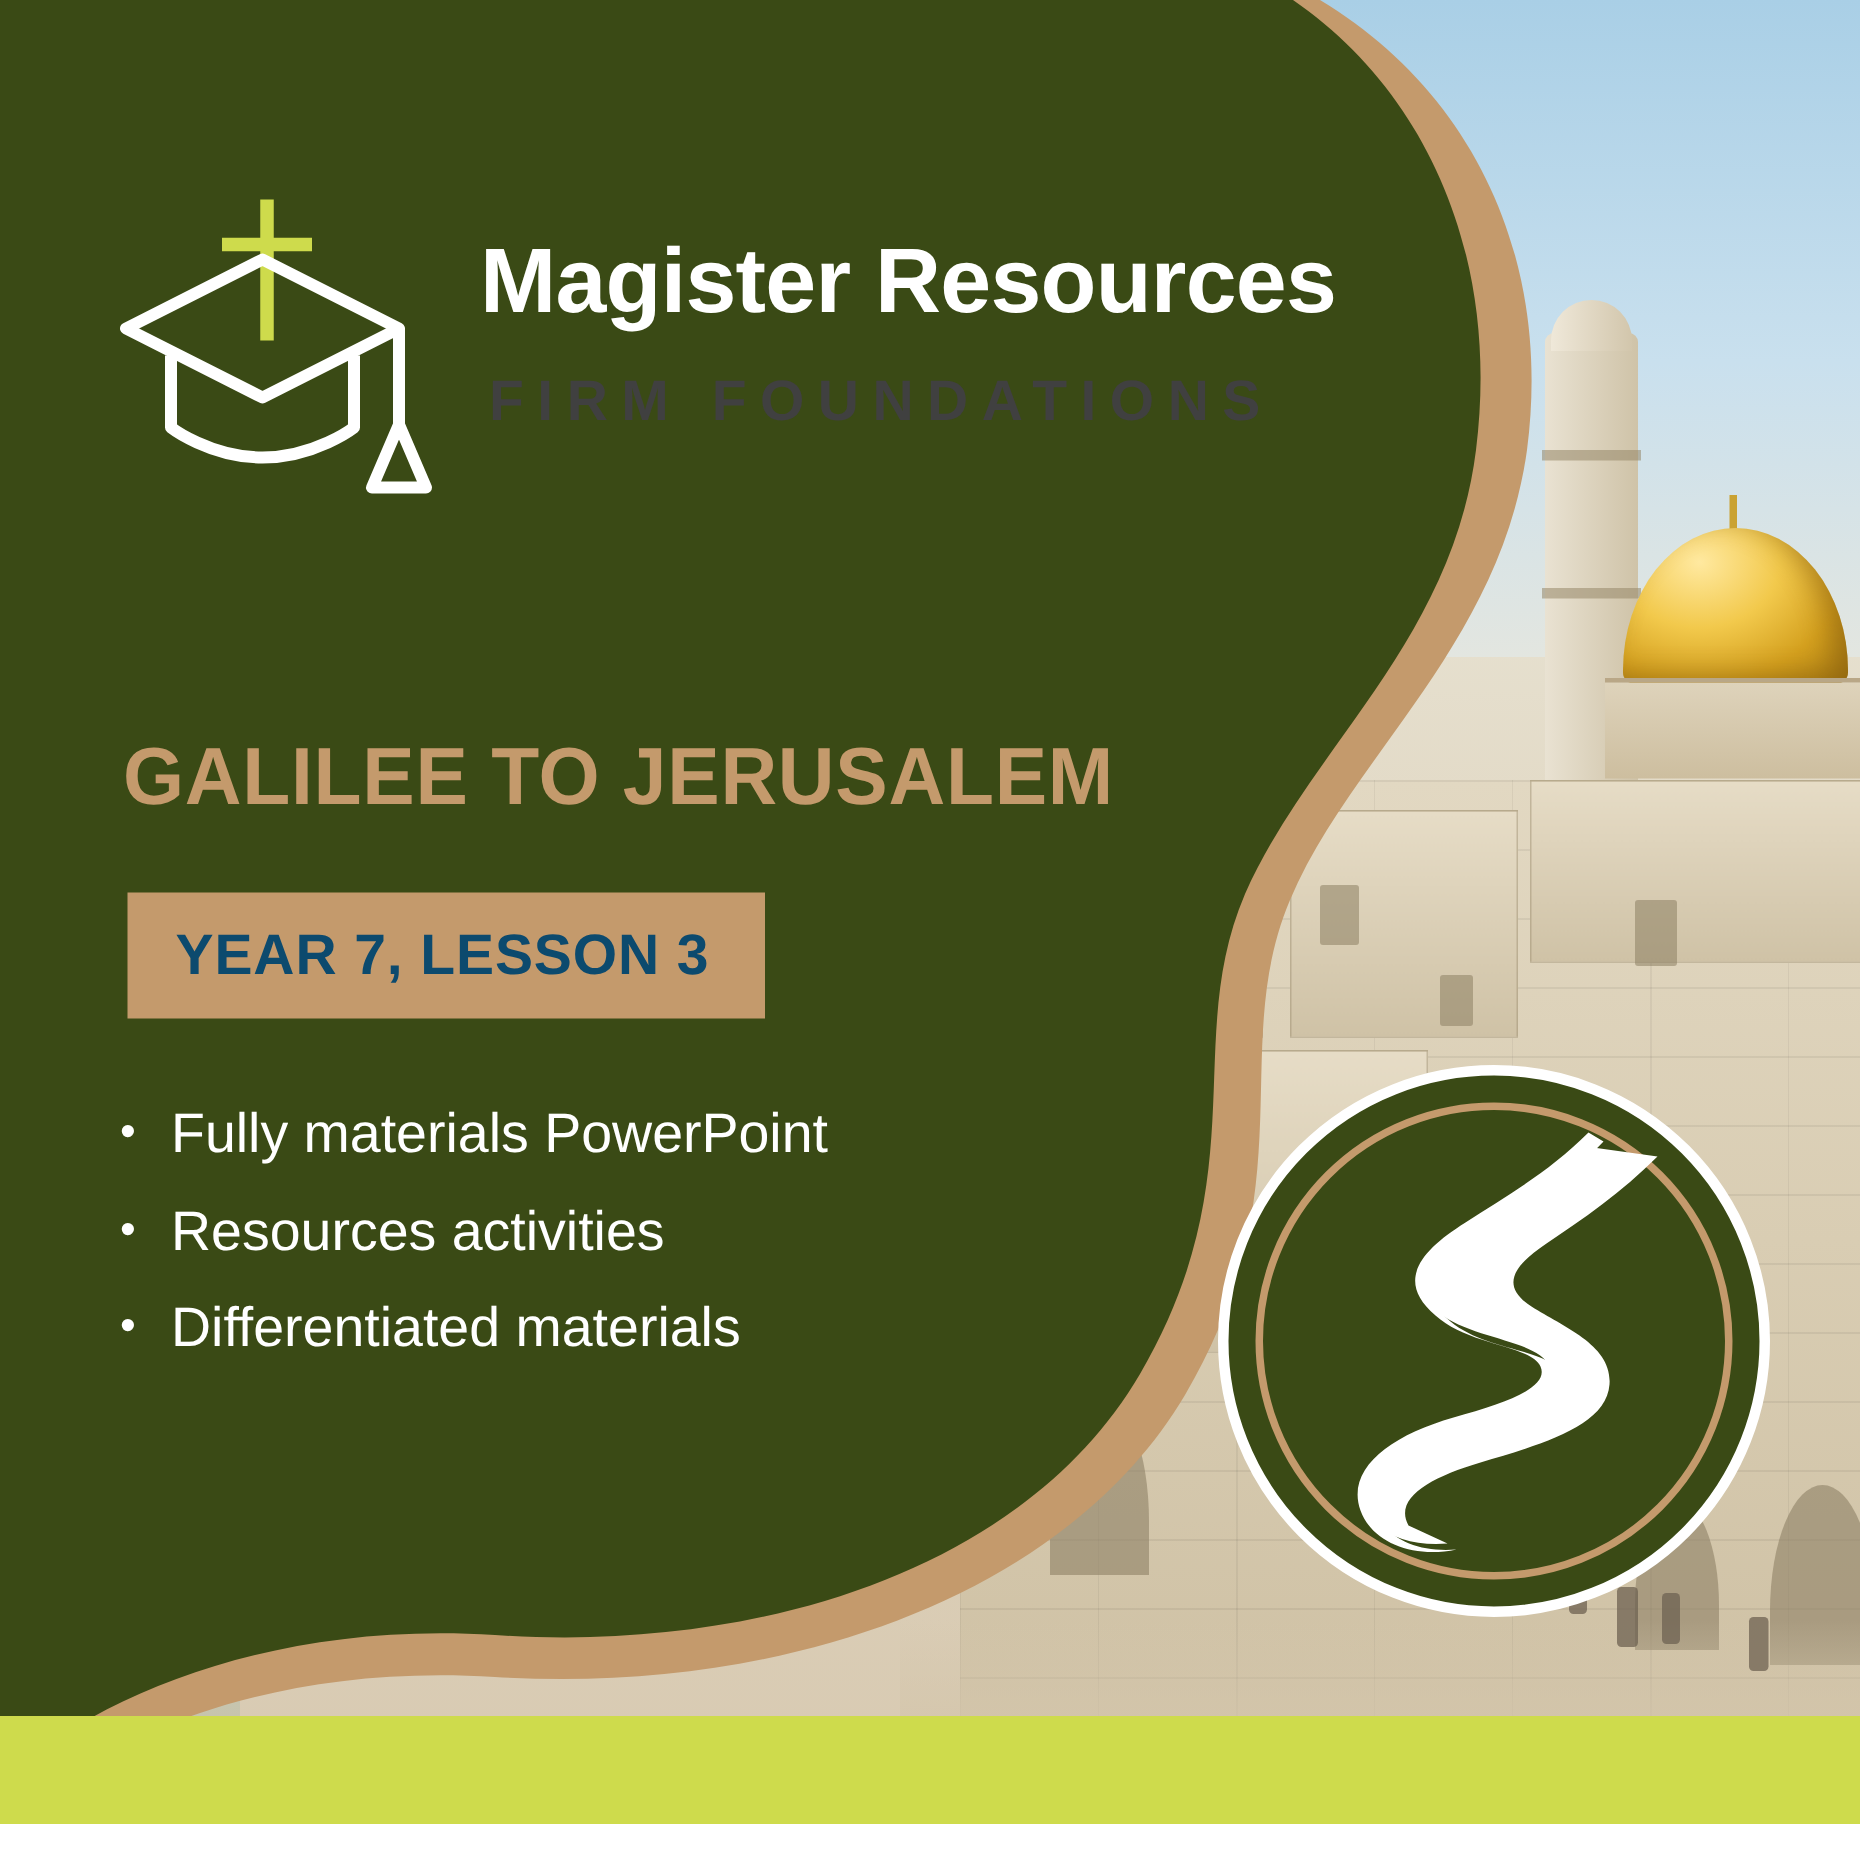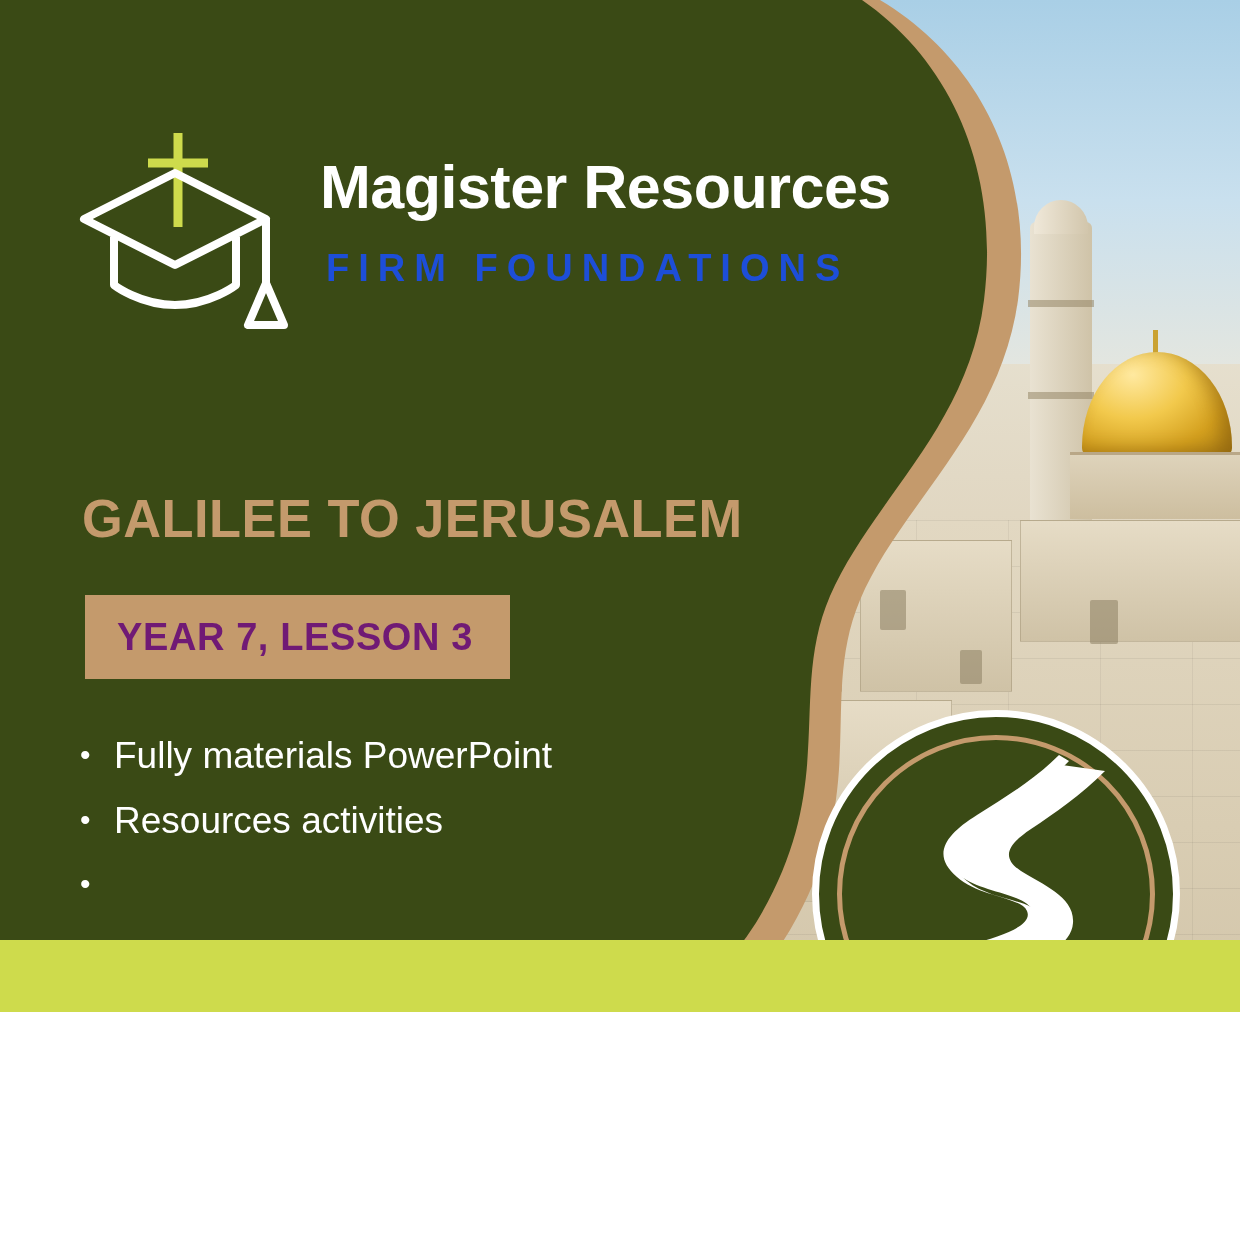--- a/index.html
+++ b/index.html
@@ -3,21 +3,21 @@
 <meta charset="utf-8">
 <style>
   html, body {
     margin: 0;
     padding: 0;
     background: #ffffff;
   }
   .canvas {
     position: relative;
     width: 1240px;
-    height: 1012px;
+    height: 1216px;
     overflow: hidden;
     font-family: "Liberation Sans", sans-serif;
     background: #cfe3ef;
   }
 
   
   .photo {
     position: absolute;
     inset: 0;
     background:
@@ -146,21 +146,21 @@
     color: #ffffff;
     letter-spacing: -0.5px;
     white-space: nowrap;
     font-family: "Liberation Sans", sans-serif;
   }
   .brand-sub {
     position: absolute;
     left: 326px; top: 247px;
     font-size: 38px;
     font-weight: bold;
-    color: #1d4ed8;
+    color: #404040;
     letter-spacing: 9px;
     white-space: nowrap;
   }
 
   
   .lesson-title {
     position: absolute;
     left: 82px; top: 487px;
     font-size: 54px;
     font-weight: bold;
@@ -175,21 +175,21 @@
     left: 85px; top: 595px;
     width: 425px; height: 84px;
     background: #c49a6c;
     display: flex;
     align-items: center;
   }
   .year-badge span {
     margin-left: 32px;
     font-size: 38px;
     font-weight: bold;
-    color: #701a75;
+    color: #0c4a6e;
     letter-spacing: 0.6px;
   }
   .bullets {
     position: absolute;
     left: 80px; top: 735px;
     width: 620px;
     color: #ffffff;
   }
   .bullet {
     display: flex;
@@ -305,20 +305,21 @@
     <div class="bullet">
       <span class="dot">•</span>
       <span>Fully materials PowerPoint</span>
     </div>
     <div class="bullet">
       <span class="dot">•</span>
       <span>Resources activities</span>
     </div>
     <div class="bullet">
       <span class="dot">•</span>
+      <span>Differentiated materials</span>
     </div>
   </div>
 
   <div class="medallion">
     <div class="medallion-inner-ring"></div>
     <svg class="river-svg" width="354" height="354" viewBox="0 0 354 354" xmlns="http://www.w3.org/2000/svg">
       <path d="M243,48 C212,78 186,92 162,106 C134,122 118,140 140,158 C162,176 206,176 214,194 C222,212 186,222 150,232 C112,243 86,262 92,286 C97,306 120,314 146,312 L120,300 C110,282 134,268 168,258 C208,246 252,234 254,206 C256,180 224,168 202,154 C182,141 188,128 212,112 C236,96 262,78 286,54 Z" fill="#ffffff"></path>
       <path d="M250,44 C220,76 190,92 166,108 C136,128 126,146 148,164 C172,184 214,182 220,198 C226,216 188,226 152,238 C114,250 92,268 100,292 C106,310 128,318 152,316 C124,322 96,312 88,290 C78,262 108,240 150,228 C186,218 214,208 208,194 C202,180 160,180 138,160 C112,138 126,118 158,98 C186,80 214,64 240,38 Z" fill="#ffffff"></path>
     </svg>
   </div>

